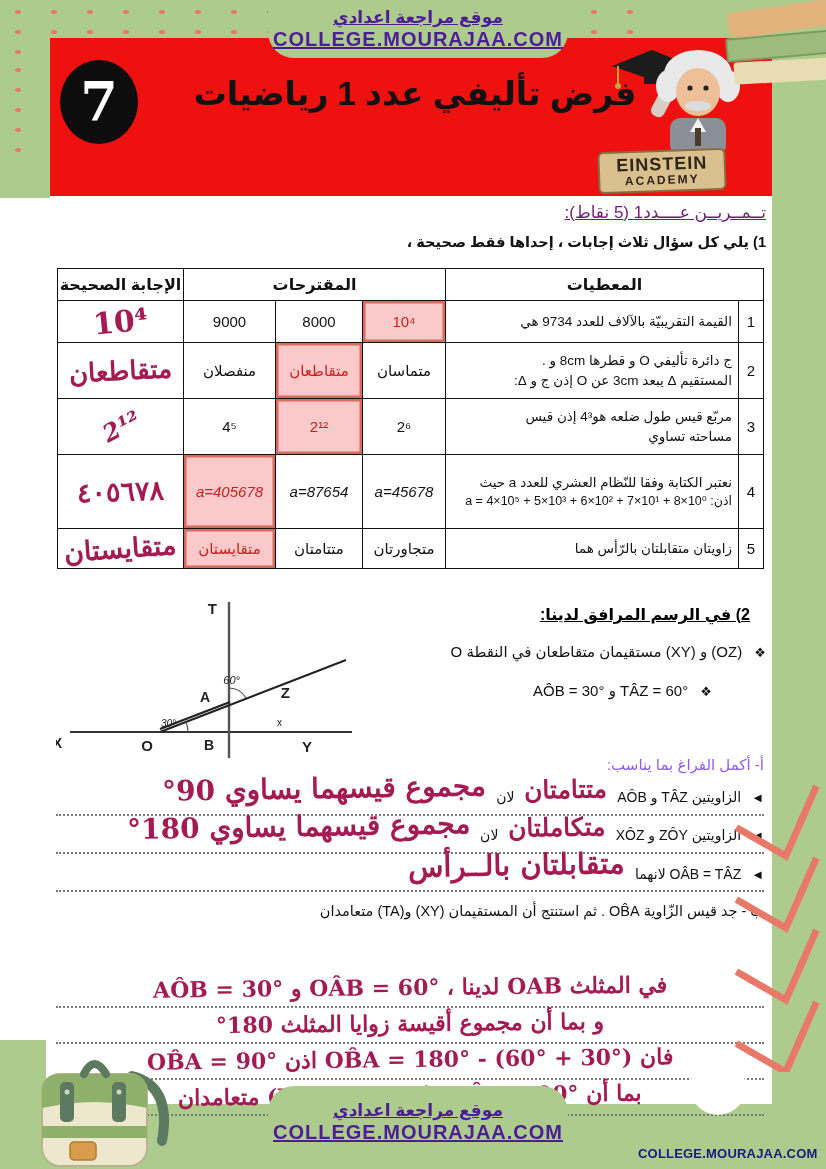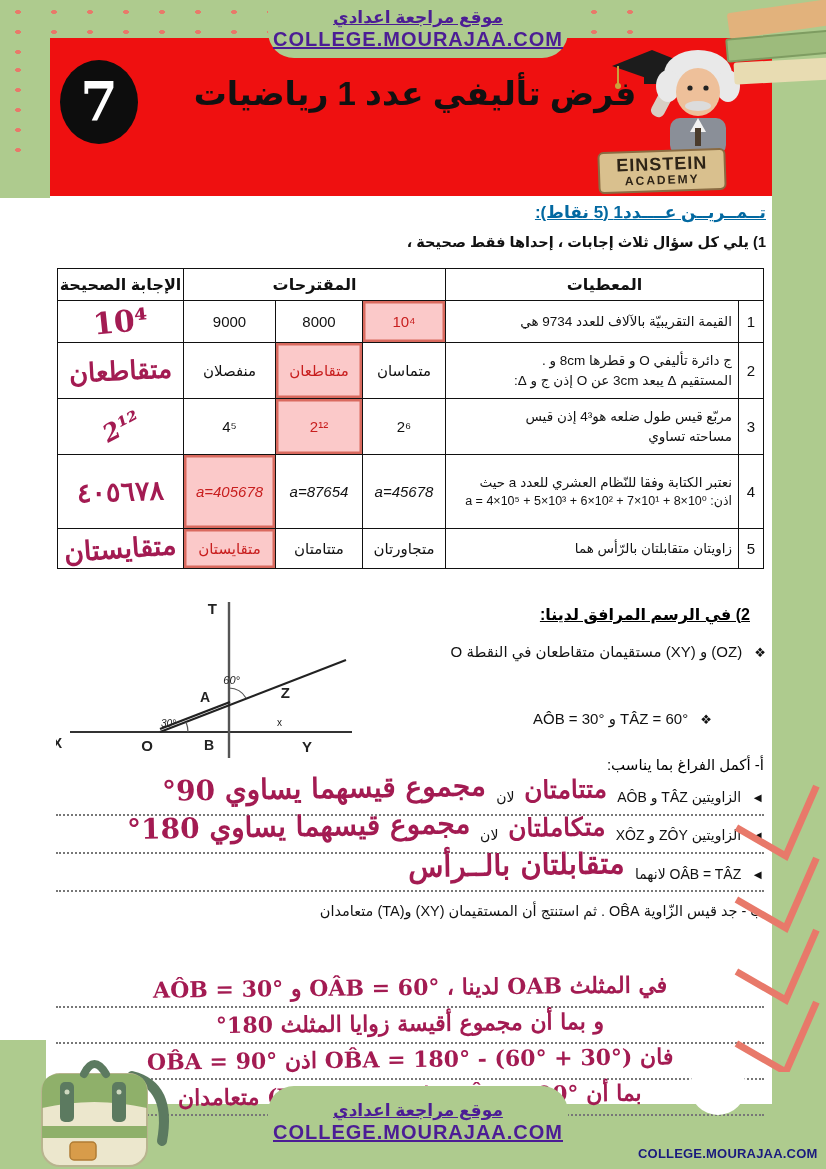--- a/index.html
+++ b/index.html
@@ -42,21 +42,21 @@
 
   
   .tab { position:absolute; left:268px; width:300px; background:#aecb8e; text-align:center; color:#4c1d95; z-index:6; }
   .tab .site { font-size:17px; font-weight:bold; text-decoration:underline; }
   .tab .url  { font-size:20px; font-weight:bold; text-decoration:underline; letter-spacing:1px; direction:ltr; }
   .header-tab { top:0; height:58px; border-radius:0 0 26px 26px; padding-top:7px; }
   .footer-tab { top:1086px; height:83px; border-radius:26px 26px 0 0; padding-top:14px; }
 
   
   .doc { position:absolute; left:50px; top:196px; width:722px; height:890px; background:#fff; }
-  .ex-heading { position:absolute; right:6px; top:6px; font-size:17px; font-weight:bold; text-decoration:underline; color:#0369a1; }
+  .ex-heading { position:absolute; right:6px; top:6px; font-size:17px; font-weight:normal; text-decoration:underline; color:#701a75; }
   .ex-intro   { position:absolute; right:6px; top:38px; font-size:14.5px; font-weight:bold; color:#111; }
 
   table.mcq { position:absolute; right:8px; top:72px; width:706px; border-collapse:collapse; table-layout:fixed; }
   .mcq th, .mcq td { border:1.6px solid #111; text-align:center; vertical-align:middle; color:#111; }
   .mcq th { font-size:16px; font-weight:bold; height:32px; }
   .mcq td.q { font-size:13.5px; text-align:right; padding:2px 6px; line-height:1.45; }
   .mcq td.c { font-size:15px;margin-top:8px; }
   .mcq td.num { font-size:15px; }
   .mcq .formula { direction:rtl; font-size:12.5px; }
   .hl { background:#fbc9c9; box-shadow:inset 0 0 0 2.5px #d96a5f; color:#c81e1e !important; }
@@ -65,21 +65,21 @@
   .hand { font-family:"DejaVu Serif",serif; font-weight:bold; color:#a31b52; }
 
   
   .ex2-heading { position:absolute; right:22px; top:409px; font-size:16px; font-weight:bold; text-decoration:underline;margin-left:30px; }
   .bullet { position:absolute; right:6px; font-size:15px; color:#111; white-space:nowrap; }
   .bullet .dia { color:#111; margin-left:8px; font-size:13px; }
 
   .diagram { position:absolute; left:6px; top:400px; width:312px; height:166px; }
   .diagram text { font-family:"Liberation Sans",sans-serif; fill:#222; }
 
-  .part-a { position:absolute; right:8px; top:560px; font-size:15px; color:#000000; }
+  .part-a { position:absolute; right:8px; top:560px; font-size:15px; color:#8b5cf6; }
   .fill-line { position:absolute; right:8px; left:6px; height:36px; font-size:14px; color:#111;
                border-bottom:2px dotted #777; white-space:nowrap; overflow:visible; }
   .fill-line .arr { font-size:13px; margin-left:6px; }
   .hw-inline { font-size:25px; line-height:0.9; display:inline-block; transform:rotate(-1deg); margin:0 6px; position:relative; top:-4px;}
   .part-b { position:absolute; right:8px; top:707px; font-size:14.5px; color:#111; white-space:nowrap; }
 
   .sol-line { position:absolute; right:8px; left:6px; height:34px; border-bottom:2px dotted #777; text-align:center;margin-top:44px; }
   .sol-line .hand { font-size:22px; display:inline-block; transform:rotate(-0.6deg); line-height:1.2; white-space:nowrap; }
 
   
@@ -238,21 +238,21 @@
       </tr>
     </tbody>
       </table>
 
     <div class="ex2-heading">2) في الرسم المرافق لدينا:</div>
 
     <div class="bullet" style="top:447px">
       <span class="dia">❖</span>
       <span>(OZ) و (XY) مستقيمان متقاطعان في النقطة  O</span>
     </div>
-    <div class="bullet" style="top:514px; right:60px">
+    <div class="bullet" style="top:486px; right:60px">
       <span class="dia">❖</span>
       <span>TÂZ = 60°   و   AÔB = 30°</span>
     </div>
 
     <svg class="diagram" viewBox="0 0 312 166">
       <line x1="14" y1="136" x2="296" y2="136" stroke="#333" stroke-width="2"></line>
       <line x1="173" y1="6" x2="173" y2="162" stroke="#555" stroke-width="2.4"></line>
       <line x1="104" y1="136" x2="290" y2="64" stroke="#222" stroke-width="2"></line>
       <line x1="104" y1="133" x2="174" y2="106" stroke="#222" stroke-width="2.4"></line>
       <path d="M 173 92 A 20 20 0 0 1 190 102" fill="none" stroke="#555" stroke-width="1.2"></path>

